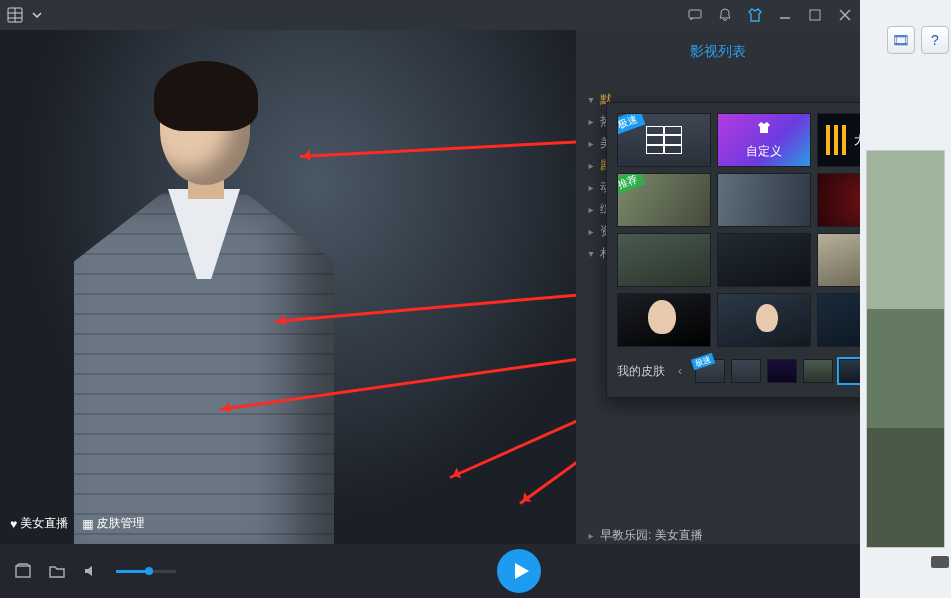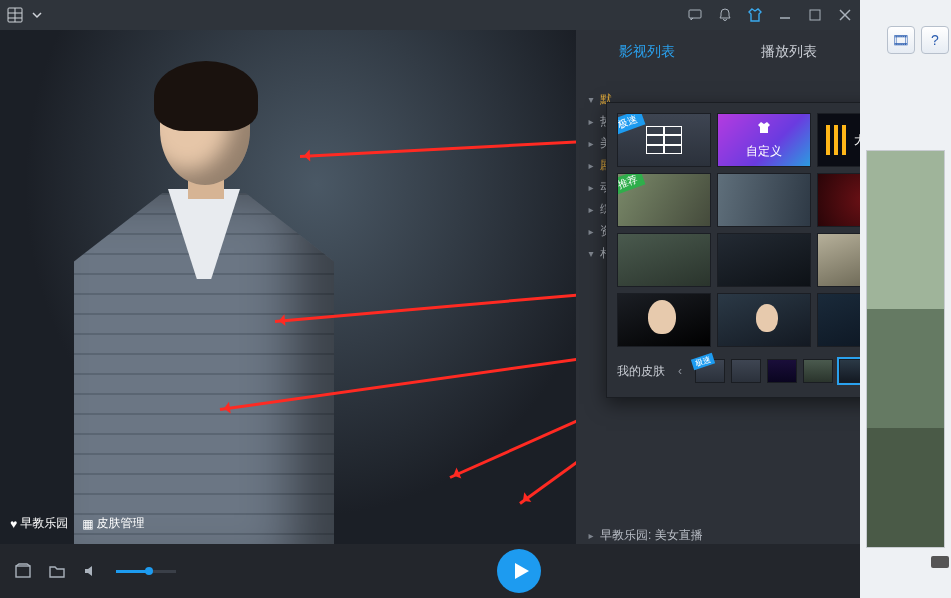--- a/index.html
+++ b/index.html
@@ -153,36 +153,33 @@
 
       <div class="arrow" style="left:300px;top:125px;width:280px;transform:rotate(-3deg);"></div>
       <div class="arrow" style="left:275px;top:290px;width:330px;transform:rotate(-5deg);"></div>
       <div class="arrow" style="left:220px;top:378px;width:400px;transform:rotate(-8deg);"></div>
       <div class="arrow" style="left:450px;top:446px;width:370px;transform:rotate(-24deg);"></div>
       <div class="arrow" style="left:520px;top:472px;width:300px;transform:rotate(-36deg);"></div>
 
       <div class="overlay-links">
         <div class="item">
           <span>♥</span>
-          <span>早教乐园</span>
+          <span>美女直播</span>
         </div>
         <div class="item">
           <span>▦</span>
           <span>皮肤管理</span>
         </div>
       </div>
     </div>
 
     <div class="side-panel">
       <div class="tabs">
         <div class="tab active">
             <span>影视列表</span>
-          </div>
-        <div class="tab">
-            <span>播放列表</span>
           </div>
       </div>
       <div class="underline"></div>
 
       <div class="playlist">
         <div class="row highlight">
             <span class="chev">▾</span>
             <span>默</span>
           </div>
         <div class="row">

